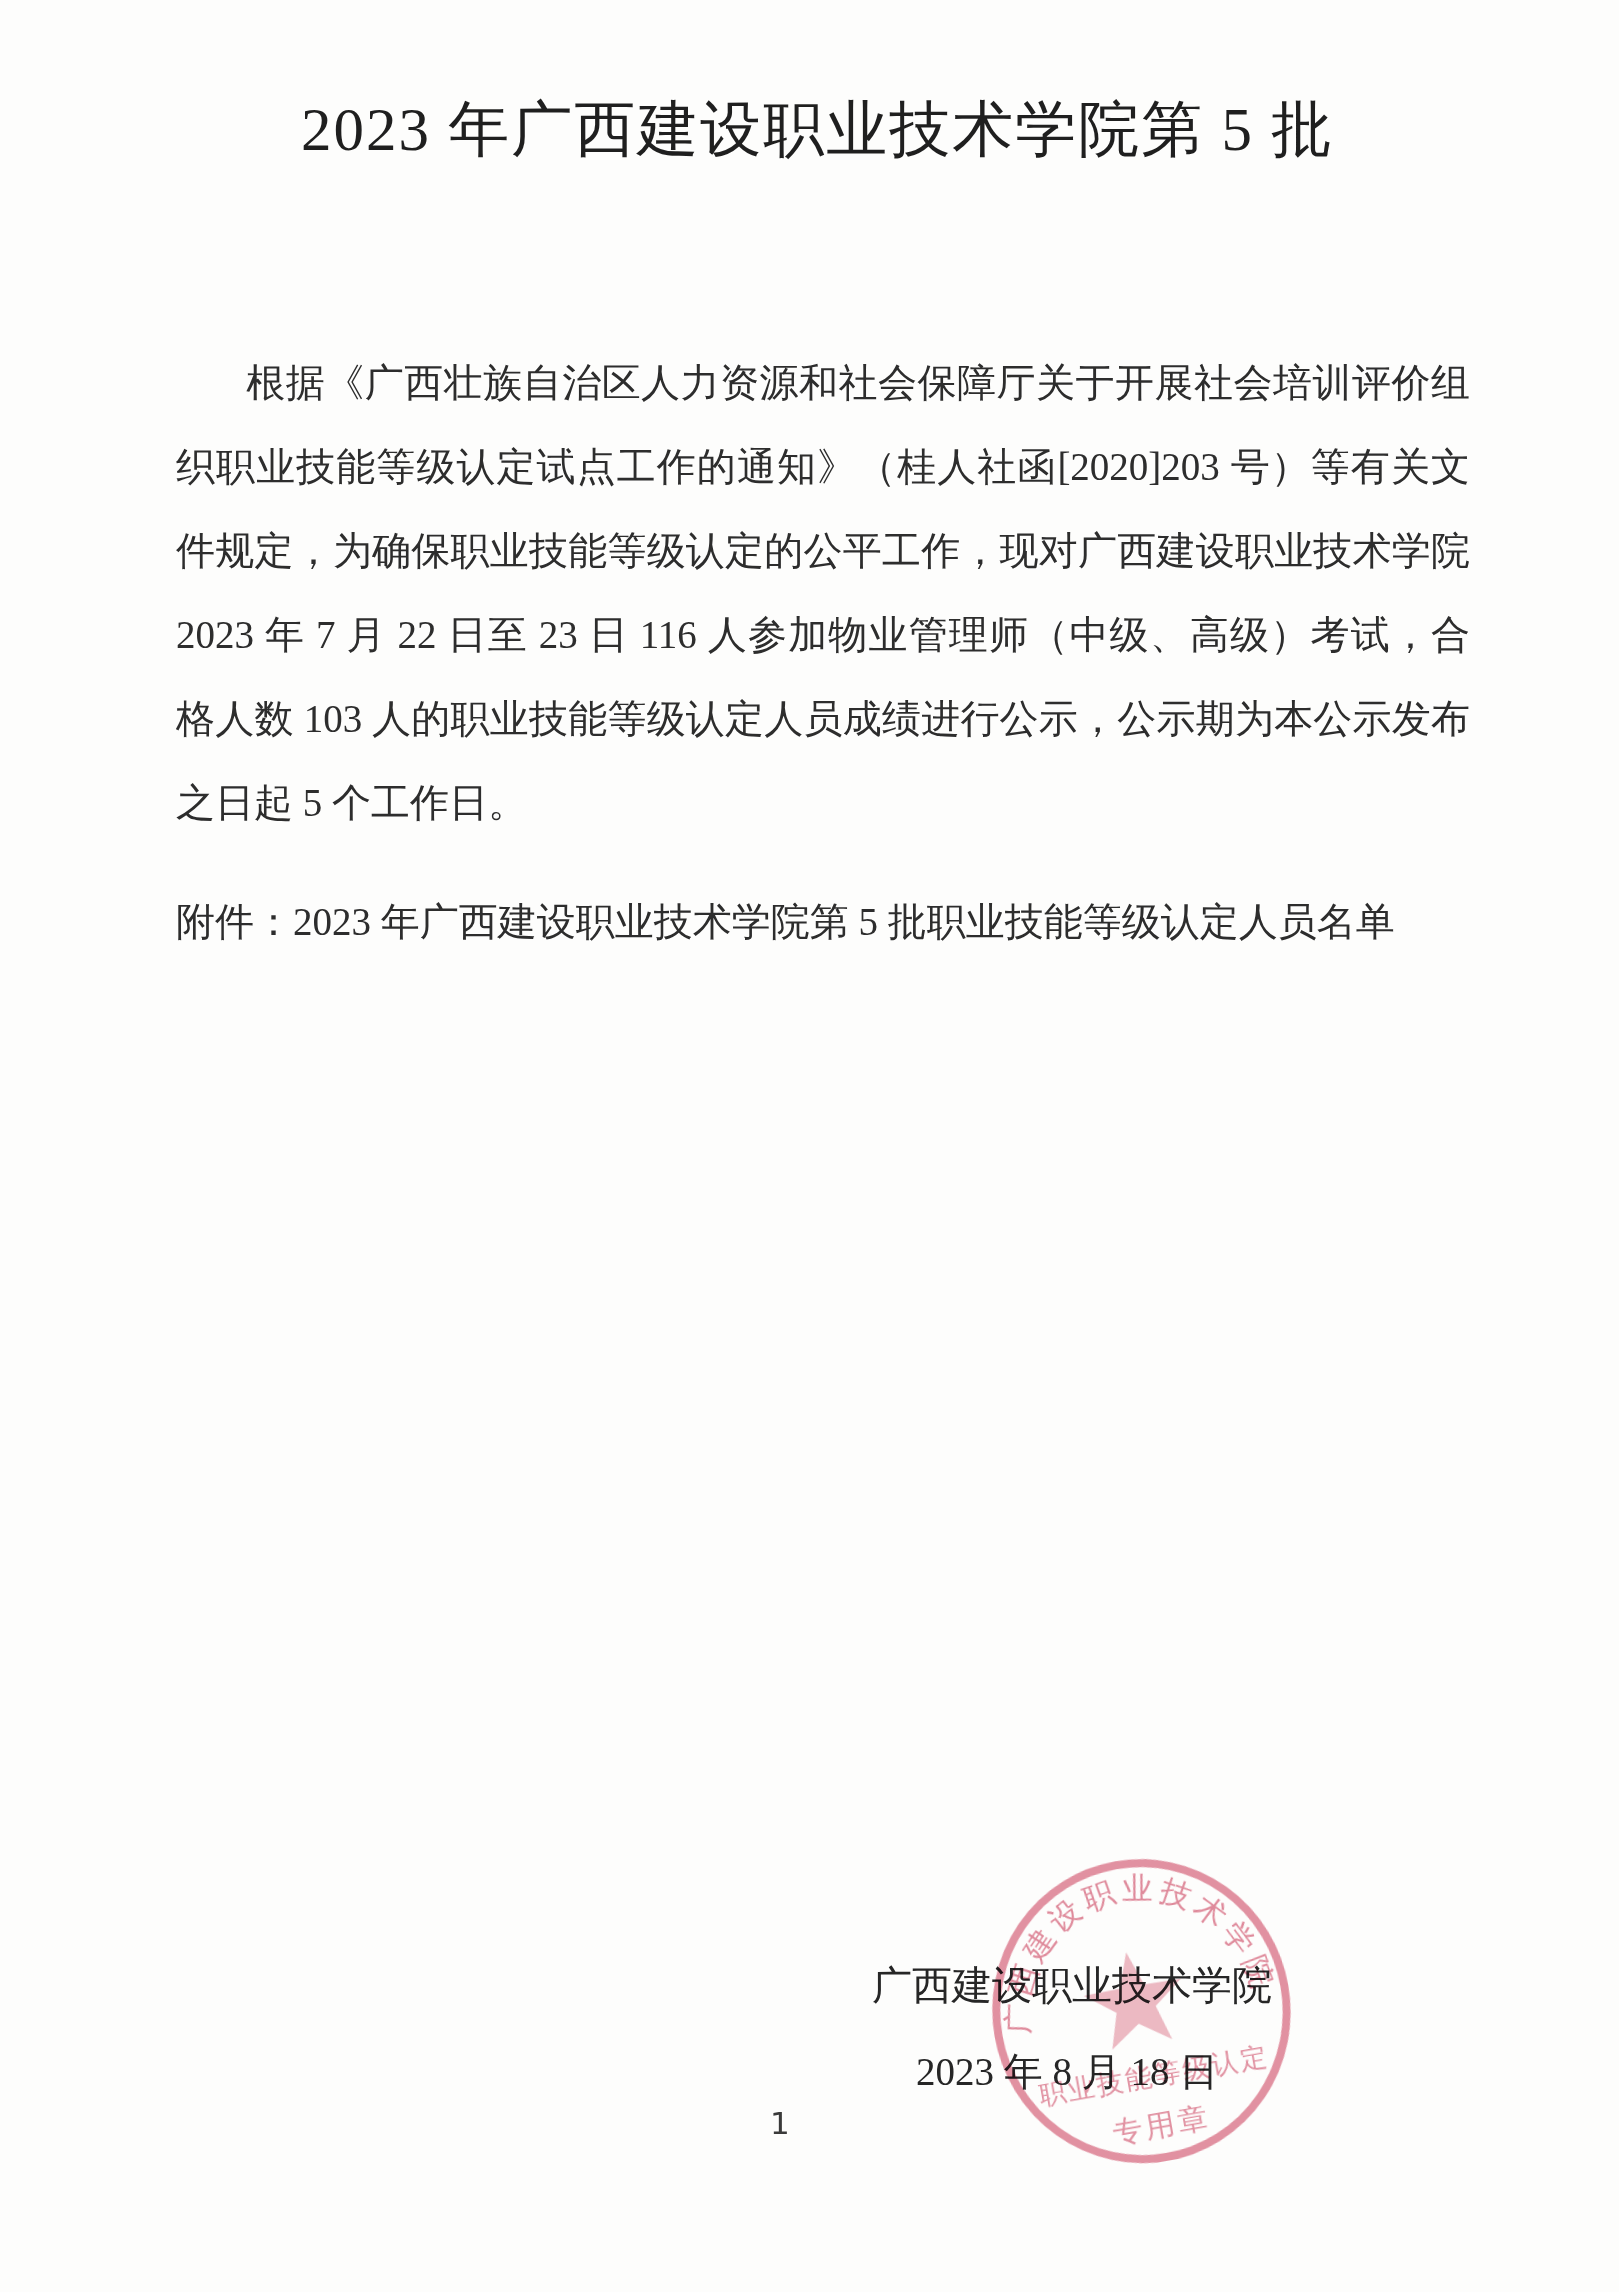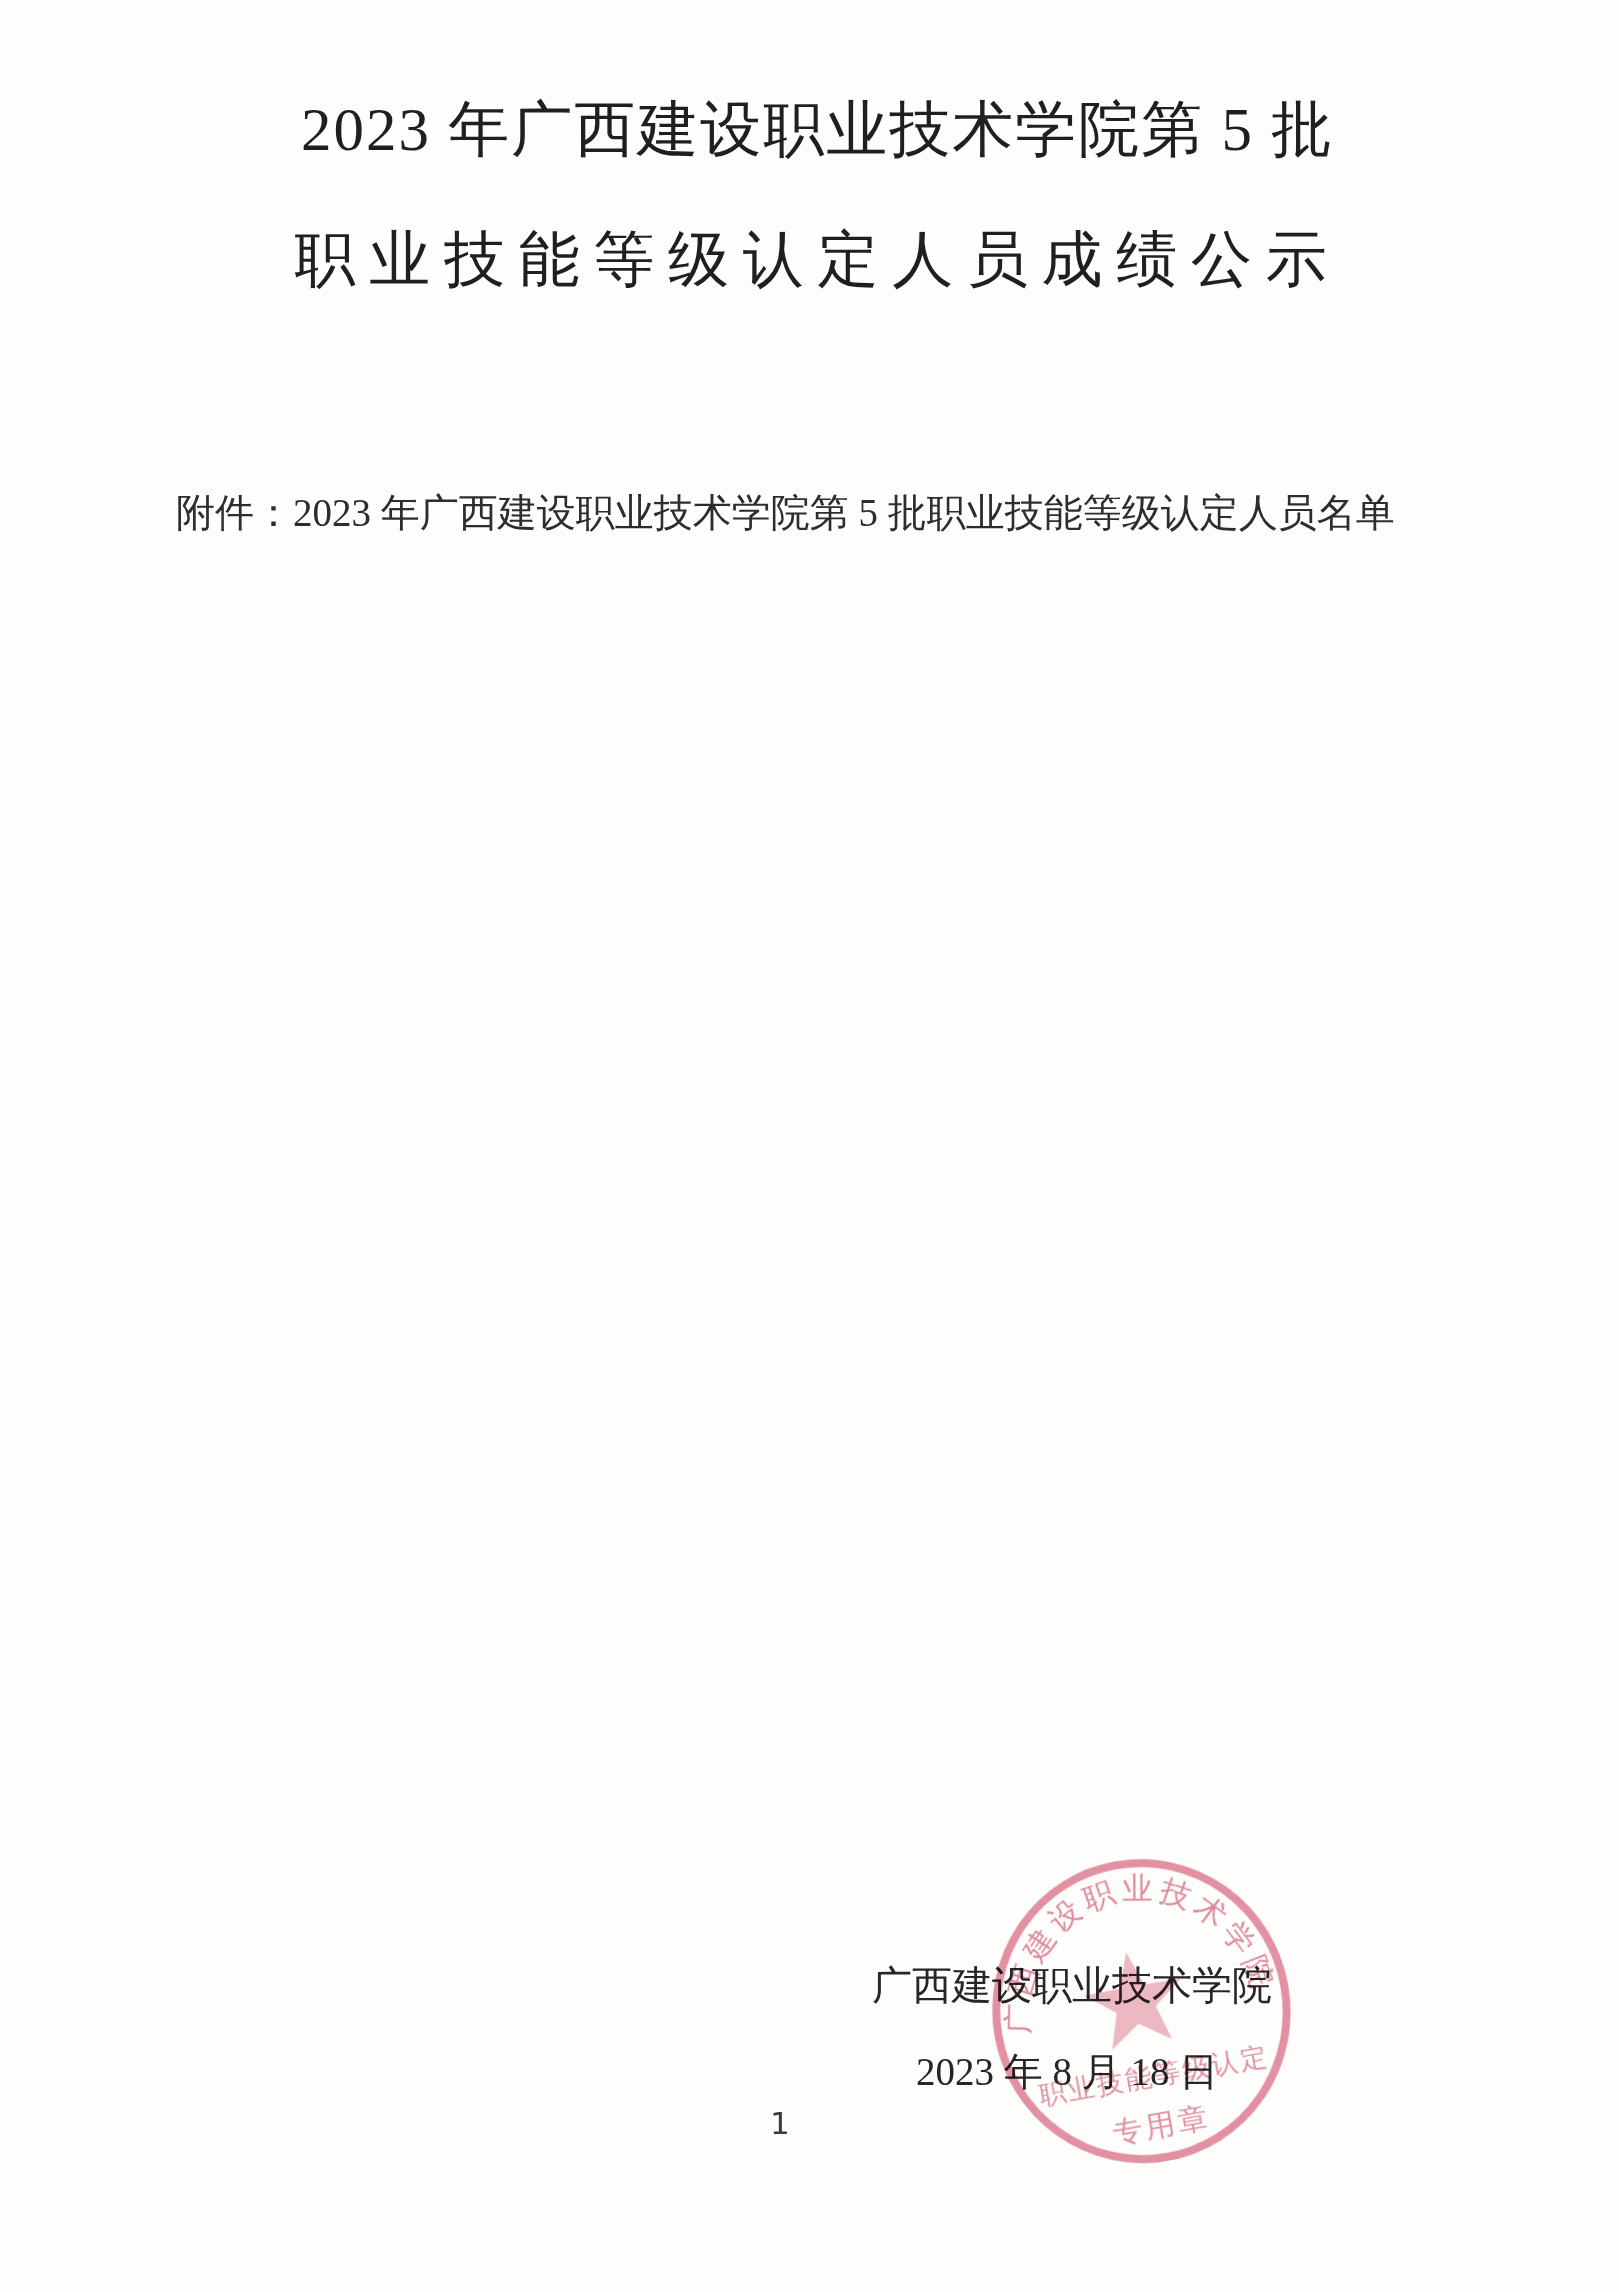--- a/index.html
+++ b/index.html
@@ -80,24 +80,24 @@
     filter: blur(0.4px);
   }
 </style>
 </head>
 <body>
 
 <div class="page">
 
   <div class="title">
     <div class="line1">2023 年广西建设职业技术学院第 5 批</div>
-    <div class="line2">职业技能等级认定人员成绩公示</div>
   </div>
 
   <div class="body-text">
+    <p>根据《广西壮族自治区人力资源和社会保障厅关于开展社会培训评价组织职业技能等级认定试点工作的通知》（桂人社函[2020]203 号）等有关文件规定，为确保职业技能等级认定的公平工作，现对广西建设职业技术学院 2023 年 7 月 22 日至 23 日 116 人参加物业管理师（中级、高级）考试，合格人数 103 人的职业技能等级认定人员成绩进行公示，公示期为本公示发布之日起 5 个工作日。</p>
     <p class="attachment-line">附件：2023 年广西建设职业技术学院第 5 批职业技能等级认定人员名单</p>
   </div>
 
   <div class="sig-org">广西建设职业技术学院</div>
   <div class="sig-date">2023 年 8 月 18 日</div>
 
   <svg class="stamp" viewBox="0 0 320 320" xmlns="http://www.w3.org/2000/svg" aria-hidden="true">
     <ellipse cx="160" cy="157" rx="146" ry="149" fill="none" stroke-width="8" opacity="0.8" stroke="#d96b82"></ellipse>
     <path id="stampArc" d="M 45 168 A 115 124 0 0 1 275 168" fill="none"></path>
     <text font-size="31" letter-spacing="5" opacity="0.85" fill="#d96b82">

